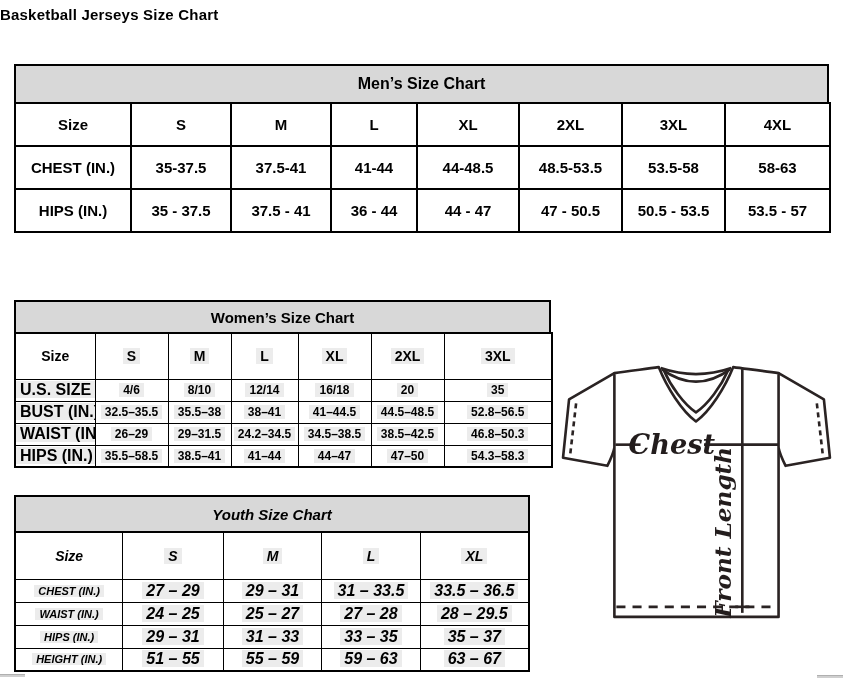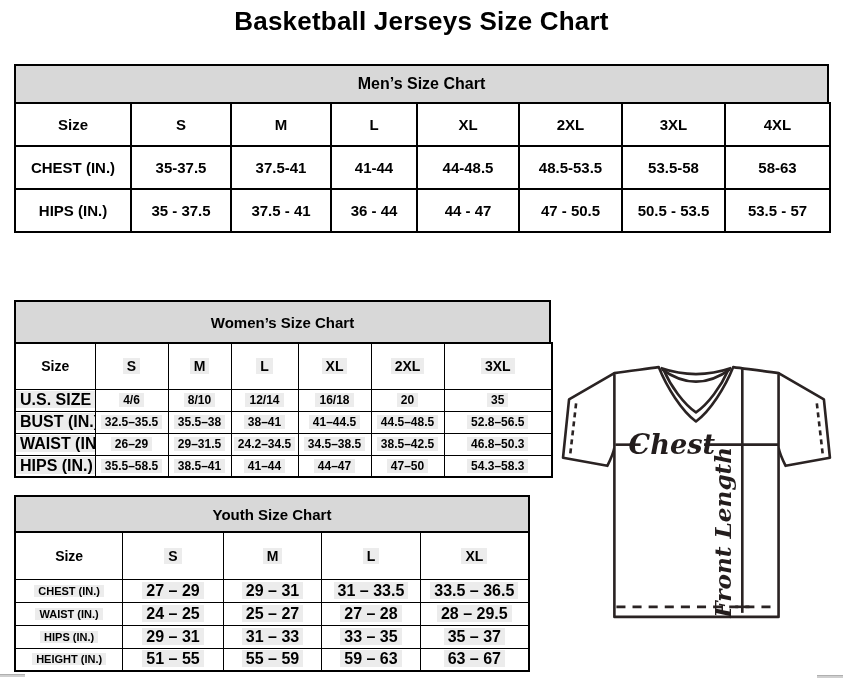--- a/index.html
+++ b/index.html
@@ -6,35 +6,35 @@
   html,body { background:#fff; }
   body {
     font-family:"Liberation Sans", sans-serif;
     color:#000;
     width:843px; height:679px;
     position:relative;
     overflow:hidden;
   }
   .page-title {
     position:absolute; left:0; top:6px; width:100%;
-    text-align:center; font-size:26px; font-weight:bold;
+    font-size:15px; font-weight:bold;
     letter-spacing:.2px;
   }
   .chart-block { position:absolute; }
   .band {
     background:#d8d8d8;
     border:2px solid #000;
     display:flex; align-items:center; justify-content:center;
     font-weight:bold;
   }
   .men-block  { left:14px; top:64px;  width:815px; }
   .men-block .band { height:40px; font-size:16px; }
   .women-block{ left:14px; top:300px; width:537px; }
-  .women-block .band { height:44px; font-size:15px; }
-  .youth-block{ left:14px; top:495px; width:516px; }
+  .women-block .band { height:34px; font-size:15px; }
+  .youth-block{ left:14px; top:495px; width:516px;font-style:italic; }
   .youth-block .band { height:38px; font-size:15px; }
 
   table { border-collapse:collapse; width:100%; table-layout:fixed; margin-top:-2px; }
   th, td {
     border:2px solid #000;
     text-align:center; vertical-align:middle;
     font-weight:bold; overflow:hidden; white-space:nowrap;
   }
   .women-block th, .women-block td,
   .youth-block th, .youth-block td { border-width:1.5px; }

